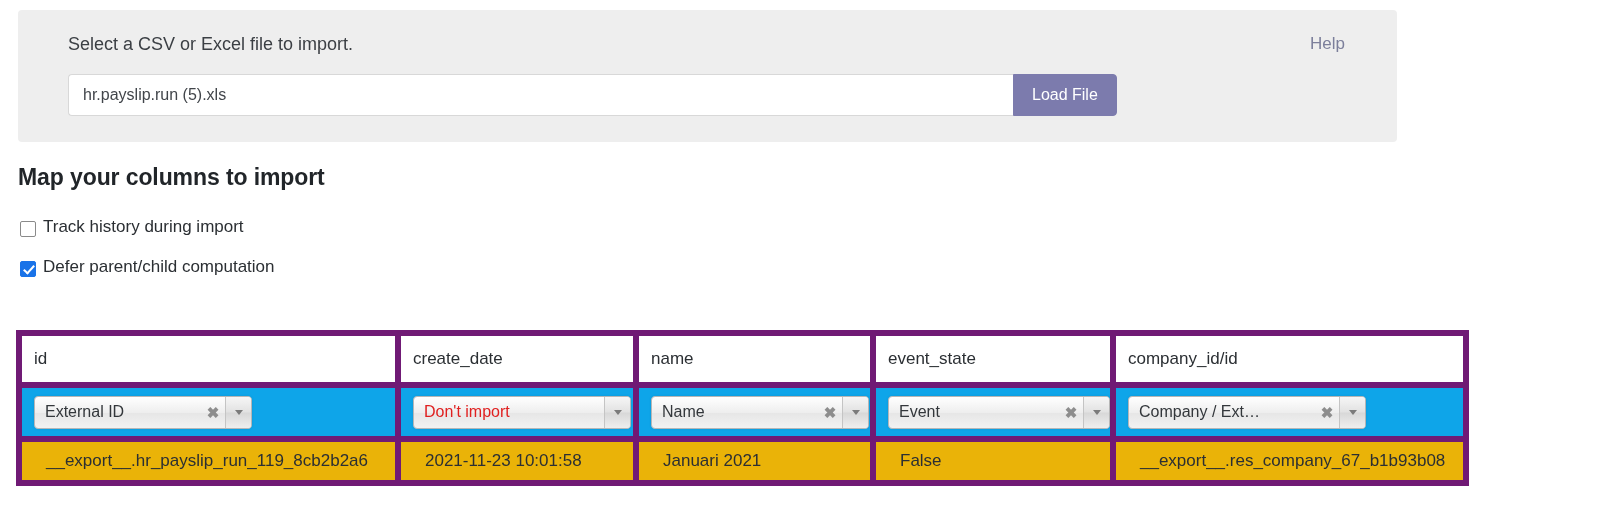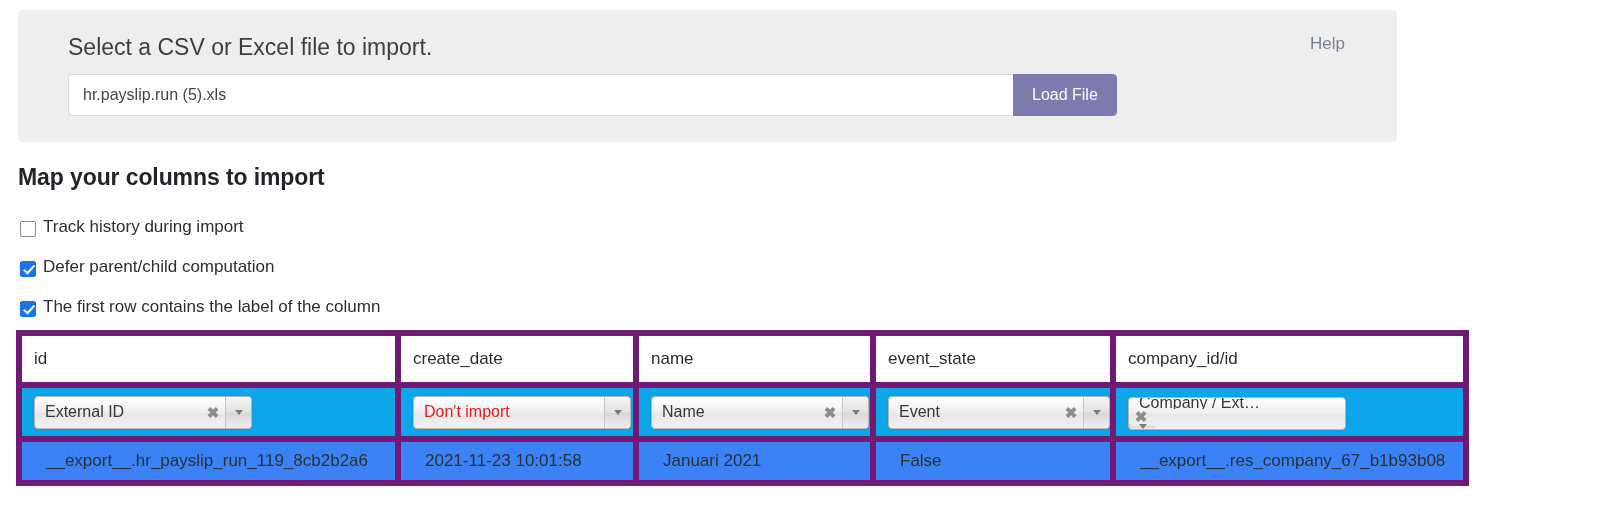--- a/index.html
+++ b/index.html
@@ -22,21 +22,21 @@
     top: 10px;
     width: 1379px;
     height: 132px;
     background: #eeeeee;
     border-radius: 4px;
   }
   .upload-label {
     position: absolute;
     left: 50px;
     top: 24px;
-    font-size: 23px;
+    font-size: 18px;
     color: #3b3f44;
     white-space: nowrap;
   }
   .help-link {
     position: absolute;
     right: 52px;
     top: 24px;
     font-size: 17px;
     color: #7c7f9b;
     text-decoration: none;
@@ -169,21 +169,21 @@
     padding: 0 0 0 12px;
     background: #ffffff;
   }
   .map-table td.sel-cell {
     height: 48px;
     padding: 0 0 0 12px;
     background: #0ea5e9;
   }
   .map-table tr.data-row td {
     height: 38px;
-    background: #3b82f6;
+    background: #eab308;
     font-size: 17px;
     color: #2b2f33;
     padding: 0 0 0 24px;
     white-space: nowrap;
     overflow: hidden;
   }
   .col-id        { width: 379px; }
   .col-create    { width: 238px; }
   .col-name      { width: 237px; }
   .col-event     { width: 240px; }
@@ -199,21 +199,21 @@
     border-radius: 4px;
     background: linear-gradient(to bottom, #ffffff 0%, #eeeeee 50%, #e6e6e6 52%, #f2f2f2 100%);
     box-shadow: 0 0 3px rgba(0,0,0,0.08);
     cursor: pointer;
     overflow: hidden;
   }
   .s2-w-id      { width: 218px; }
   .s2-w-create  { width: 218px; }
   .s2-w-name    { width: 218px; }
   .s2-w-event   { width: 222px; }
-  .s2-w-company { width: 218px; flex-direction: column; }
+  .s2-w-company { width: 238px; }
 
   .s2-text {
     flex: 1 1 auto;
     display: flex;
     align-items: center;
     font-size: 16px;
     color: #33373b;
     padding-left: 10px;
     white-space: nowrap;
     overflow: hidden;
@@ -274,24 +274,20 @@
   </div>
 
   <div class="opt-row">
     <div class="opt">
       <span class="cb on"></span>
       <span class="opt-label">Defer parent/child computation</span>
     </div>
   </div>
 
   <div class="opt-row">
-    <div class="opt">
-      <span class="cb on"></span>
-      <span class="opt-label">The first row contains the label of the column</span>
-    </div>
   </div>
 
 </div>
 
 <table class="map-table">
   <colgroup>
     <col class="col-id">
     <col class="col-create">
     <col class="col-name">
     <col class="col-event">

